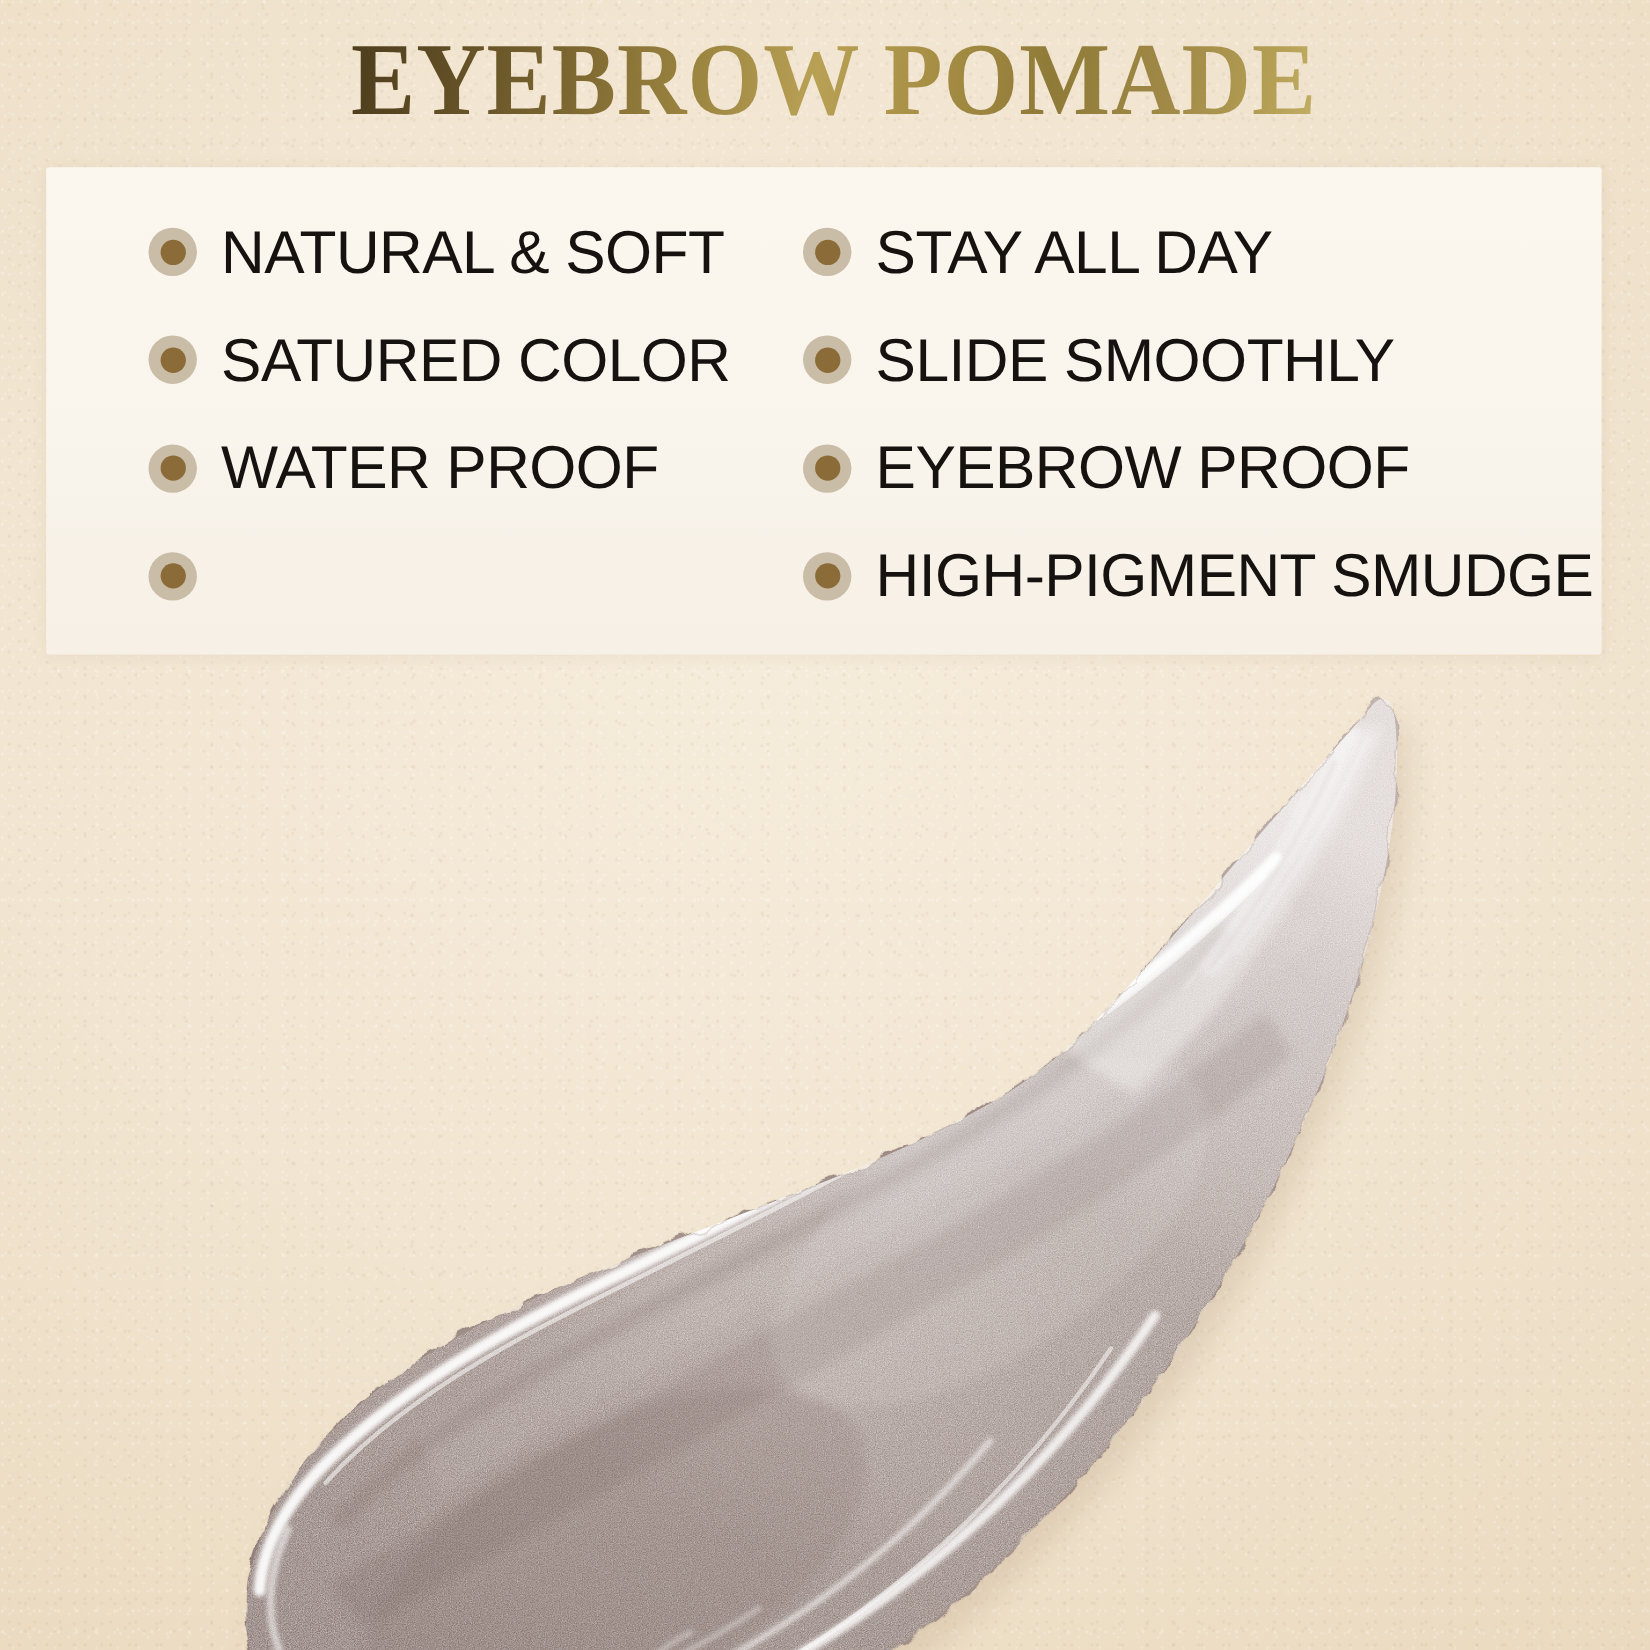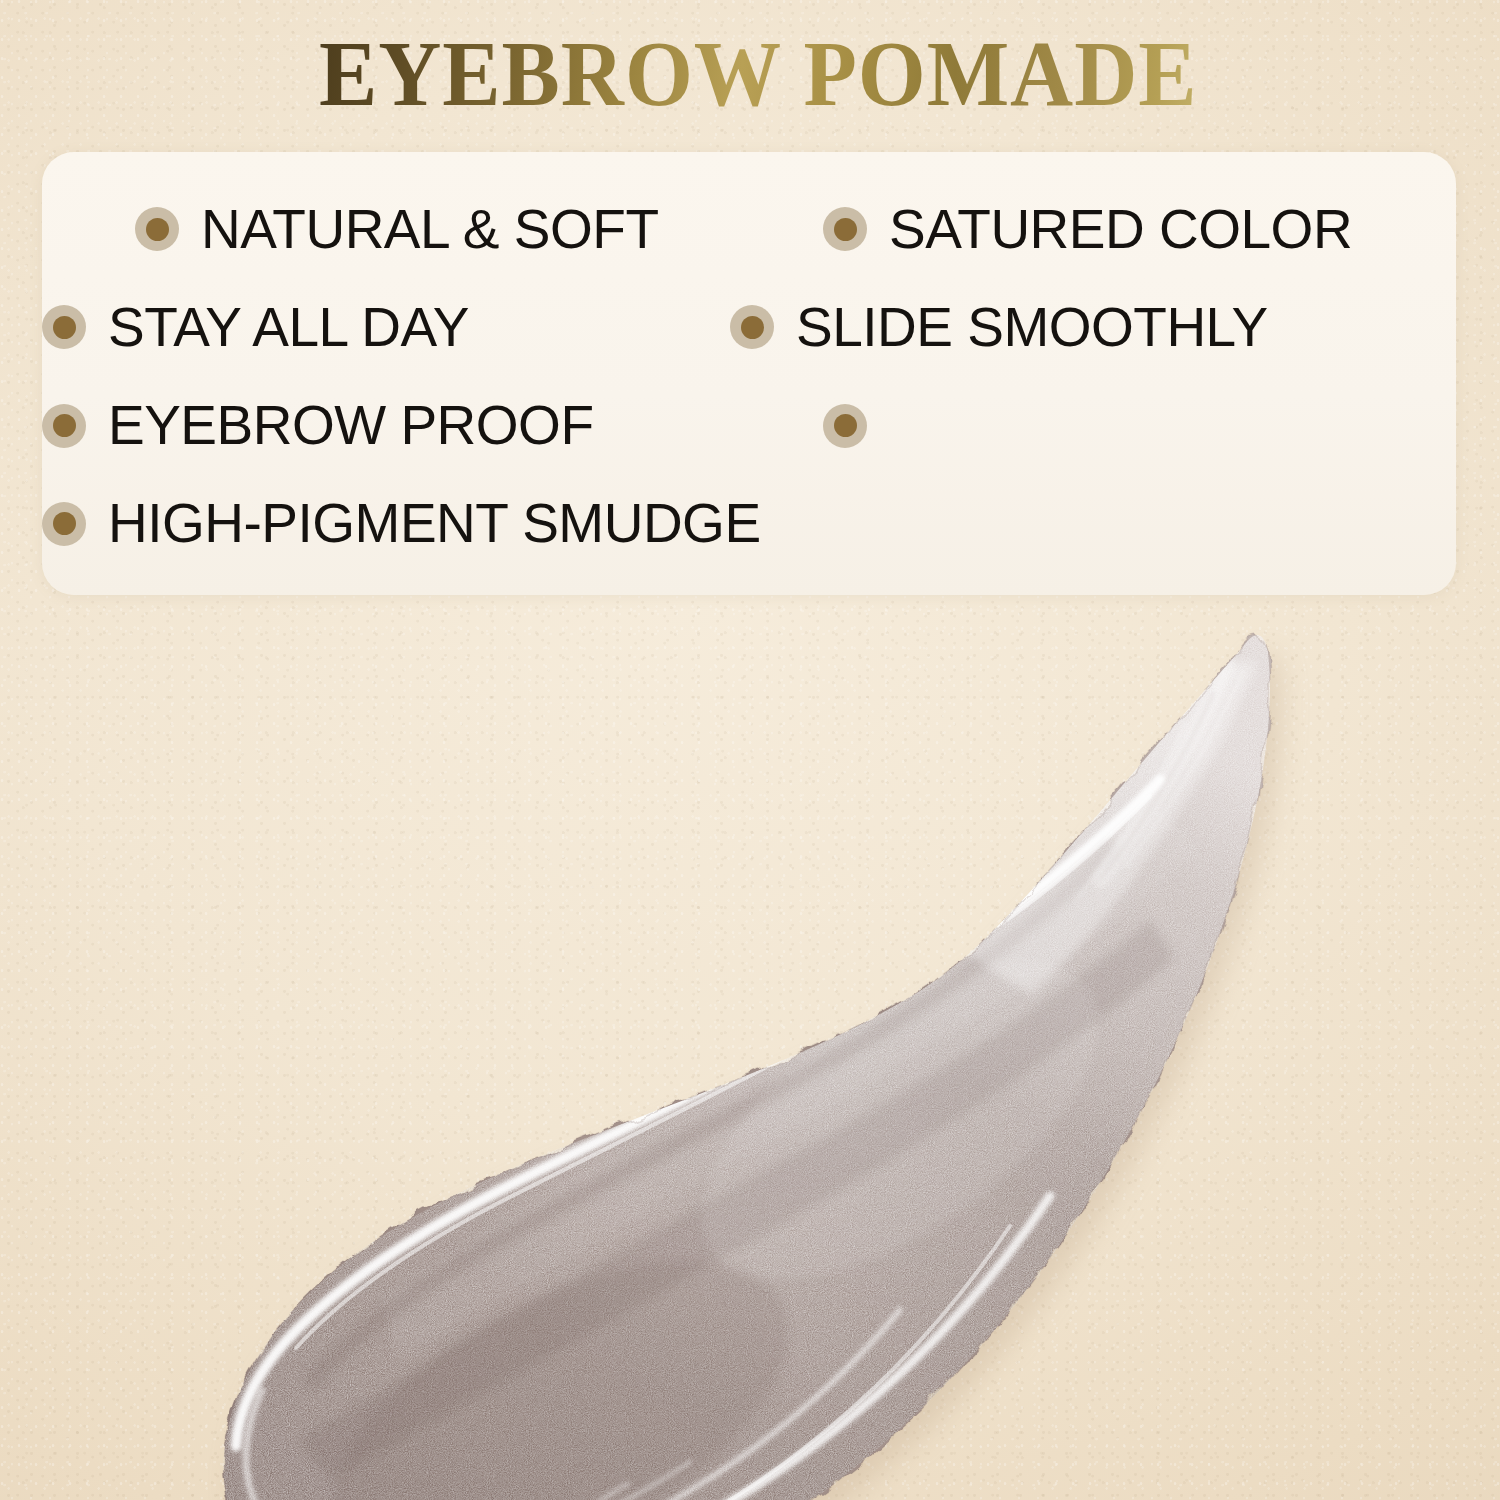--- a/index.html
+++ b/index.html
@@ -64,21 +64,21 @@
     color:transparent;
     -webkit-text-fill-color:transparent;
   }
 
   
   #feature-card {
     position:absolute;
     left:42px; top:152px;
     width:1414px; height:443px;
     background:linear-gradient(180deg, #fbf6ee 0%, #f9f4ec 55%, #f6f0e6 100%);
-    border-radius:32px;
+    border-radius:3px;
     box-shadow:0 2px 14px rgba(150,125,90,.10);
     z-index:5;
   }
 
   #feature-grid {
     position:absolute;
     inset:0;
     display:grid;
     grid-template-columns:688px 1fr;
     grid-template-rows:repeat(4, 1fr);
@@ -140,35 +140,39 @@
 </div>
 
 <div id="feature-card">
   <div id="feature-grid">
 
     <div class="feature-item col-left">
       <span class="bullet-icon"></span>
       <span class="feature-label">NATURAL &amp; SOFT</span>
     </div>
 
+    <div class="feature-item col-right">
+      <span class="bullet-icon"></span>
+      <span class="feature-label">STAY ALL DAY</span>
+    </div>
+
     <div class="feature-item col-left">
       <span class="bullet-icon"></span>
       <span class="feature-label">SATURED COLOR</span>
     </div>
 
     <div class="feature-item col-right">
       <span class="bullet-icon"></span>
-      <span class="feature-label">STAY ALL DAY</span>
-    </div>
-
-    <div class="feature-item col-right">
-      <span class="bullet-icon"></span>
       <span class="feature-label">SLIDE SMOOTHLY</span>
     </div>
 
+    <div class="feature-item col-left">
+      <span class="bullet-icon"></span>
+      <span class="feature-label">WATER PROOF</span>
+    </div>
 
     <div class="feature-item col-right">
       <span class="bullet-icon"></span>
       <span class="feature-label">EYEBROW PROOF</span>
     </div>
 
     <div class="feature-item col-left">
       <span class="bullet-icon"></span>
     </div>
 

